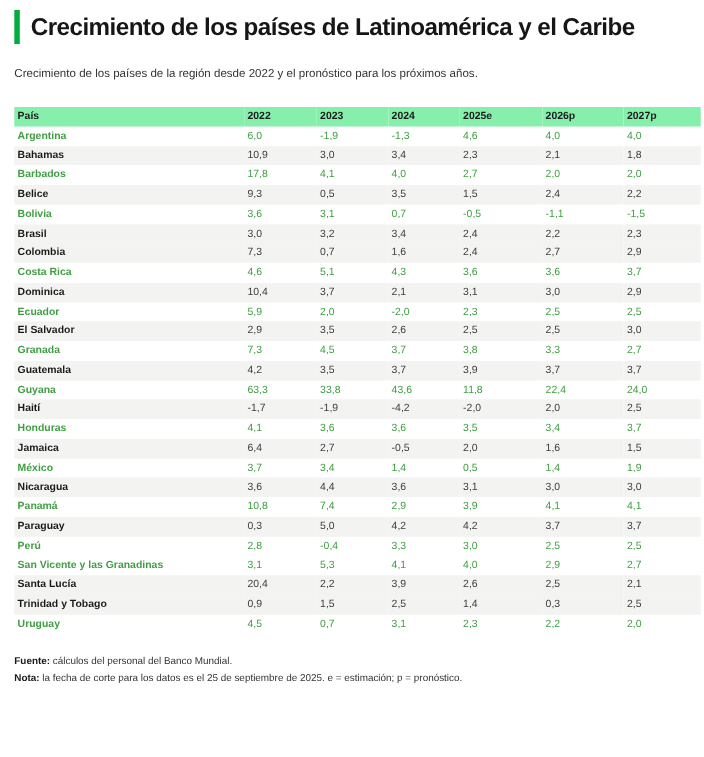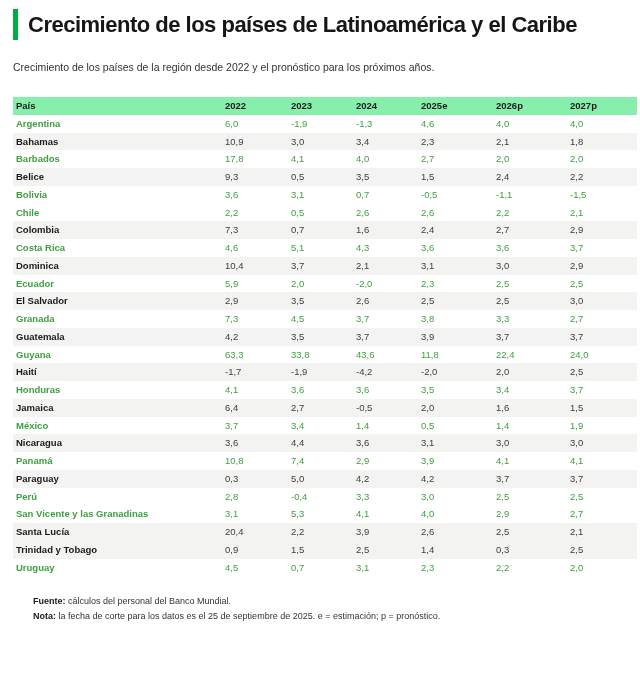--- a/index.html
+++ b/index.html
@@ -18,21 +18,21 @@
       text-align:left; vertical-align:middle; white-space:nowrap; overflow:hidden;
   }
   thead tr { background:#86efac; }
   th { font-weight:bold; color:#1a1a1a; }
   tr.striped { background:#f3f3f1; }
   td.country { font-weight:bold; color:#1a1a1a; }
   td.num { color:#3d3d3d; }
   tr.highlight td.country, tr.highlight td.num { color:#3f9e42; }
 
   .footnotes { margin:18px 13px 0 13px; font-size:9px; color:#333333; line-height:14.5px; }
-  .footnotes b { color:#1a1a1a;margin-left:20px; }
+  .footnotes b { color:#1a1a1a; }
 </style>
 </head>
 <body>
 
 <div class="page">
 
   <div class="header-block">
     <span class="accent-bar"></span>
     <div class="page-title">Crecimiento de los países de Latinoamérica y el Caribe</div>
   </div>
@@ -99,28 +99,28 @@
         </tr>
         <tr class="highlight">
           <td class="country">Bolivia</td>
           <td class="num">3,6</td>
           <td class="num">3,1</td>
           <td class="num">0,7</td>
           <td class="num">-0,5</td>
           <td class="num">-1,1</td>
           <td class="num">-1,5</td>
         </tr>
-        <tr class="highlight">
-          <td class="country">Chile</td>
+        <tr class="striped">
+          <td class="country">Brasil</td>
+          <td class="num">3,0</td>
+          <td class="num">3,2</td>
+          <td class="num">3,4</td>
+          <td class="num">2,4</td>
           <td class="num">2,2</td>
-          <td class="num">0,5</td>
-          <td class="num">2,6</td>
-          <td class="num">2,6</td>
-          <td class="num">2,2</td>
-          <td class="num">2,1</td>
+          <td class="num">2,3</td>
         </tr>
         <tr class="striped">
           <td class="country">Colombia</td>
           <td class="num">7,3</td>
           <td class="num">0,7</td>
           <td class="num">1,6</td>
           <td class="num">2,4</td>
           <td class="num">2,7</td>
           <td class="num">2,9</td>
         </tr>

